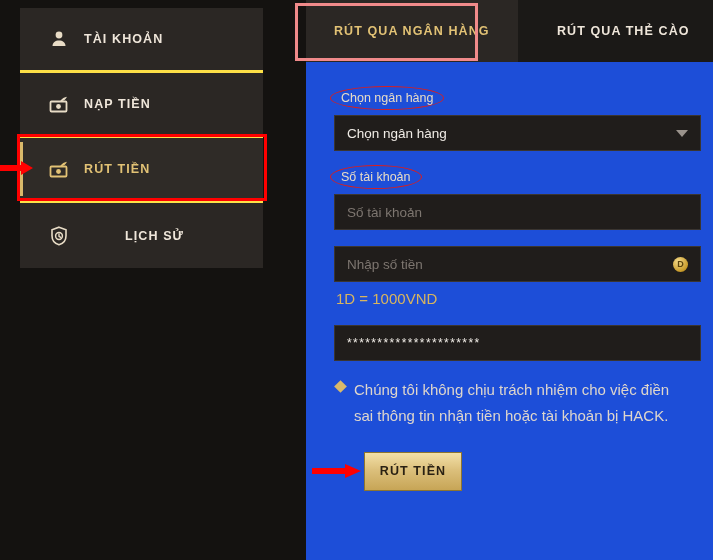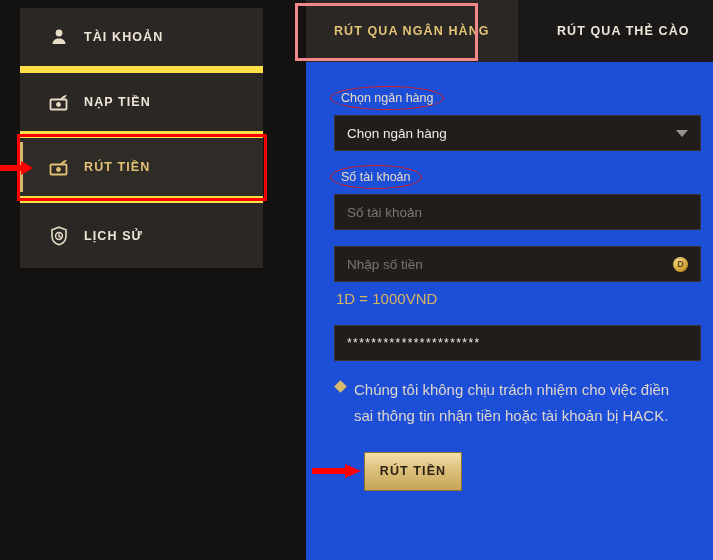--- a/index.html
+++ b/index.html
@@ -25,23 +25,23 @@
     background: #2b2724;
     box-sizing: border-box;
   }
   .side-item {
     position: relative;
     height: 65px;
     display: flex;
     align-items: center;
     padding-left: 28px;
     box-sizing: border-box;
-    border-bottom: 7px solid #fde047;
-  }
-  .side-item:last-child { border-bottom: none; }
+    border-bottom: 3px solid #fde047;
+  }
+  .side-item:last-child { border-bottom: none; gap: 41px; }
   .side-item .si-label {
     font-size: 12.5px;
     font-weight: bold;
     letter-spacing: 1.1px;
     color: #efe6da;
     margin-left: 14px;
     white-space: nowrap;
   }
   .side-item.active { background: #2f2b27; }
   .side-item.active::before {

